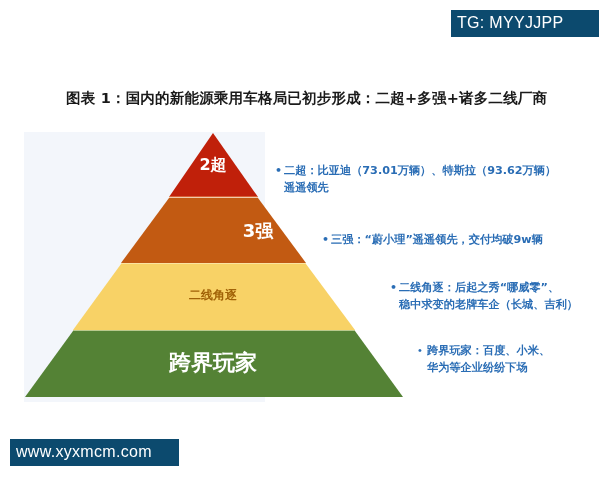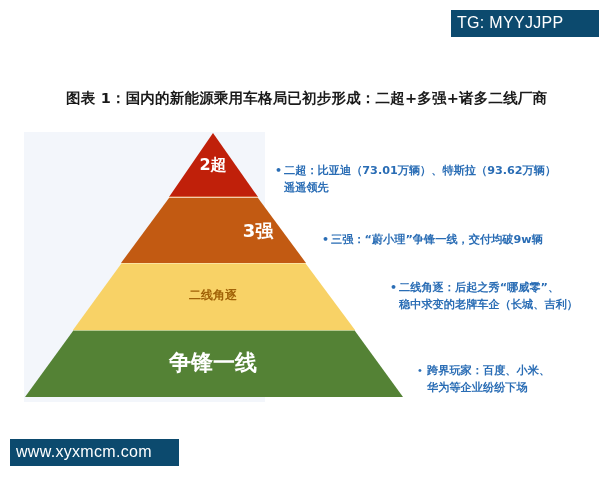--- a/index.html
+++ b/index.html
@@ -85,21 +85,21 @@
     .note .bullet {
       display: inline-block;
       width: 9px;
       font-size: 11px;
       color: #2a6db5;
     }
     .note .indent { padding-left: 9px; display: block; }
     .n1 { left: 275px; top: 147px; margin-top: 15px; }
     .n2 { left: 322px; top: 231px; }
     .n3 { left: 390px; top: 279px; }
-    .n4 { left: 418px; top: 362px; font-family: Liberation Serif, serif; }
+    .n4 { left: 418px; top: 342px; font-family: Liberation Serif, serif; }
   </style>
 </head>
 <body>
 
 <div class="canvas">
 
   <div class="watermark wm-top">TG: MYYJJPP</div>
 
   <div class="title">图表 1：国内的新能源乘用车格局已初步形成：二超+多强+诸多二线厂商</div>
 
@@ -116,29 +116,29 @@
 
     <polygon points="121,264 306,264 355,330 73,330" fill="#f8d266"></polygon>
     <line x1="73" y1="330.5" x2="355" y2="330.5" stroke="#b9c98c" stroke-width="1"></line>
 
     <polygon points="73,331 355,331 403,397 25,397" fill="#548235"></polygon>
   </svg>
 
   <div class="tier-label t1">2超</div>
   <div class="tier-label t2">3强</div>
   <div class="tier-label t3">二线角逐</div>
-  <div class="tier-label t4">争锋一线</div>
+  <div class="tier-label t4">跨界玩家</div>
 
   <div class="note n1">
     <span class="bullet">•</span><span>二超：比亚迪（73.01万辆）、特斯拉（93.62万辆）</span>
     <span class="indent">遥遥领先</span>
   </div>
 
   <div class="note n2">
-    <span class="bullet">•</span><span>三强：“蔚小理”争锋一线，交付均破9w辆</span>
+    <span class="bullet">•</span><span>三强：“蔚小理”遥遥领先，交付均破9w辆</span>
   </div>
 
   <div class="note n3">
     <span class="bullet">•</span><span>二线角逐：后起之秀“哪威零”、</span>
     <span class="indent">稳中求变的老牌车企（长城、吉利）</span>
   </div>
 
   <div class="note n4">
     <span class="bullet">•</span><span>跨界玩家：百度、小米、</span>
     <span class="indent">华为等企业纷纷下场</span>

